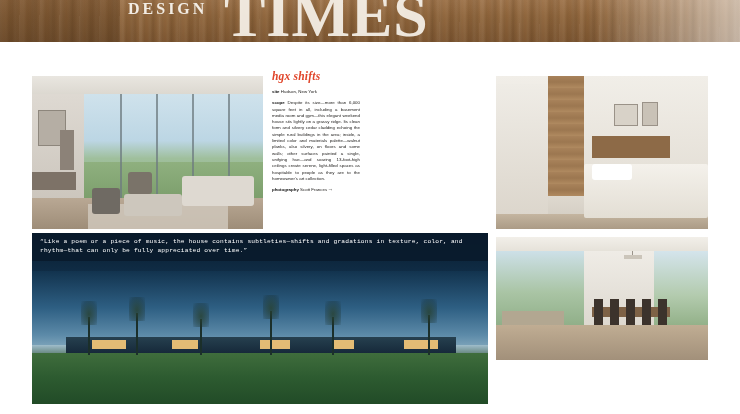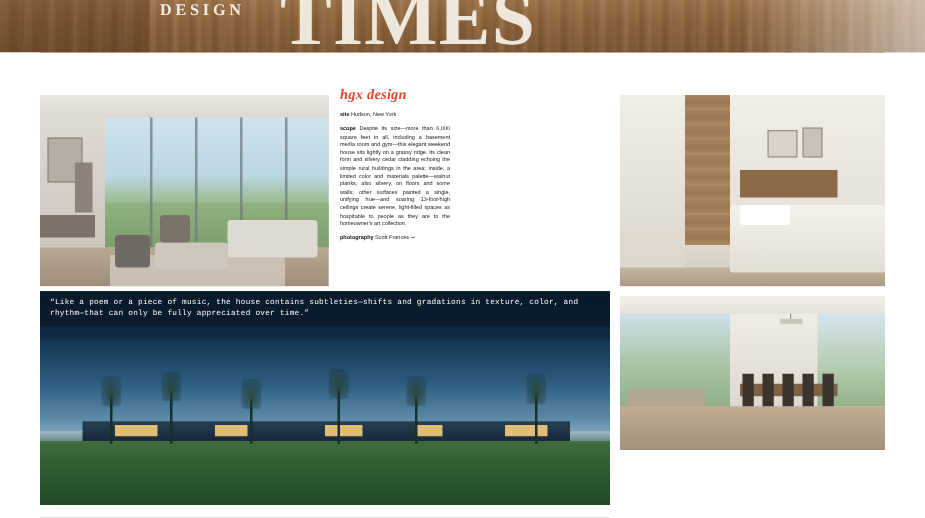--- a/index.html
+++ b/index.html
@@ -48,21 +48,21 @@
     width: 120px; height: 42px;
     background: linear-gradient(180deg, #6d4a28 0%, #5d3f22 100%);
     opacity: 0.55;
   }
   .masthead-small {
     position: absolute;
     left: 128px; top: 0px;
     color: #f2ece4;
     font-family: "Liberation Serif", serif;
     font-weight: bold;
-    font-size: 13px;
+    font-size: 16px;
     letter-spacing: 3px;
   }
   .masthead-big {
     position: absolute;
     left: 224px; top: -16px;
     color: #f7f2ea;
     font-family: "Liberation Serif", serif;
     font-weight: bold;
     font-size: 62px;
     letter-spacing: 1px;
@@ -441,21 +441,21 @@
     <div class="dn-island"></div>
     <div class="dn-table"></div>
     <div class="dn-chair" style="left:98px;"></div>
     <div class="dn-chair" style="left:114px;"></div>
     <div class="dn-chair" style="left:130px;"></div>
     <div class="dn-chair" style="left:146px;"></div>
     <div class="dn-chair" style="left:162px;"></div>
   </div>
 
   <div class="textcol">
-    <h1 class="hx-title">hgx design</h1>
+    <h1 class="hx-title">hgx shifts</h1>
     <div class="body-copy">
       <p><span class="lbl">site</span><span> Hudson, New York</span></p>
       <p><span class="lbl">scope</span><span> Despite its size—more than 6,000 square feet in all, including a basement media room and gym—this elegant weekend house sits lightly on a grassy ridge. Its clean form and silvery cedar cladding echoing the simple rural buildings in the area; inside, a limited color and materials palette—walnut planks, also silvery, on floors and some walls; other surfaces painted a single, unifying hue—and soaring 13-foot-high ceilings create serene, light-filled spaces as hospitable to people as they are to the homeowner's art collection.</span></p>
       <p class="credit"><span class="lbl">photography</span><span> Scott Frances</span> <span class="arrow">⇾</span></p>
     </div>
   </div>
 
   <div class="left-white"></div>
   <div class="right-white"></div>
   <div class="bottom-white"></div>

